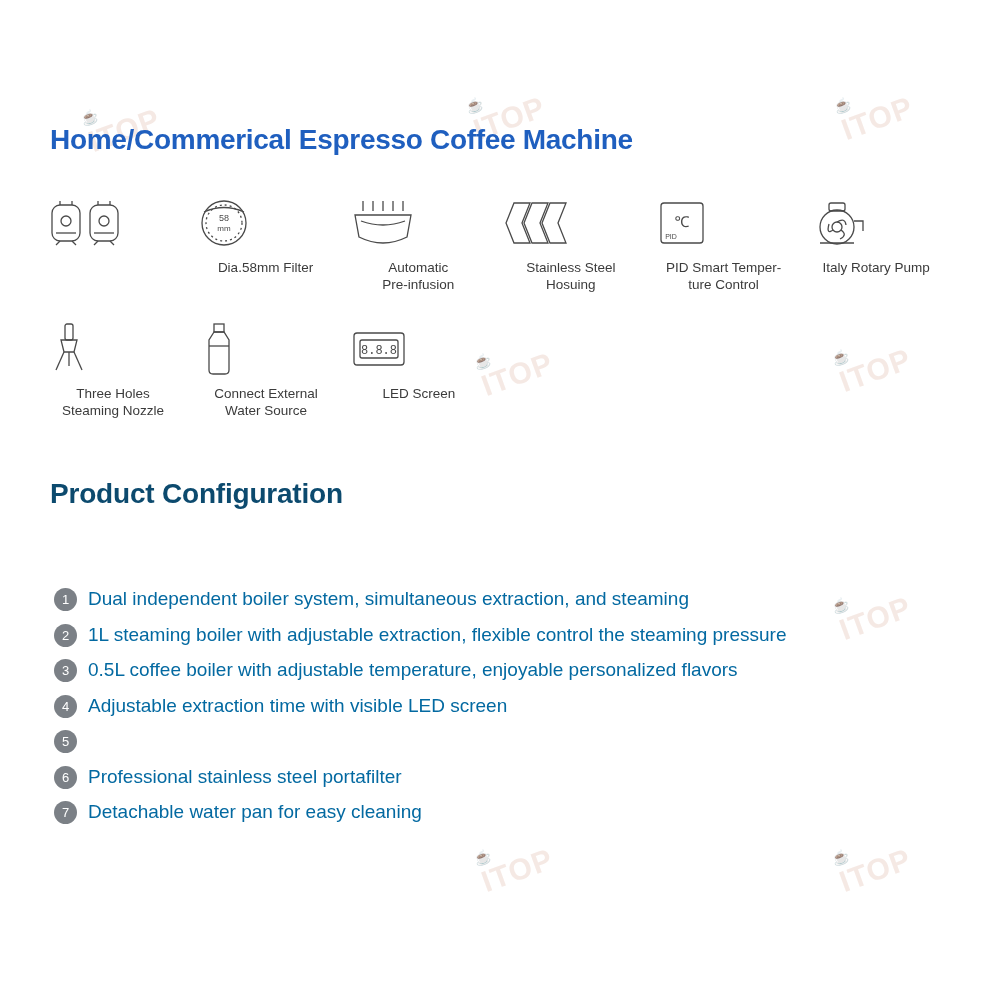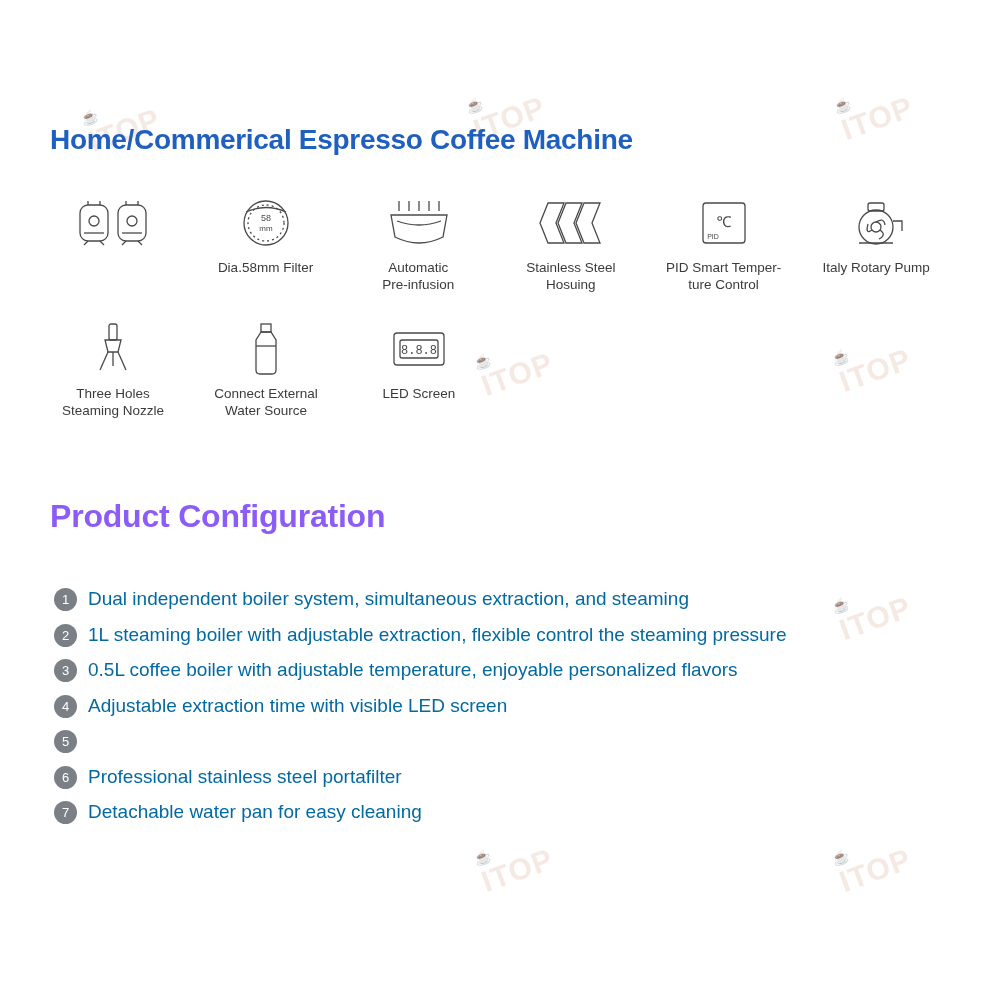--- a/index.html
+++ b/index.html
@@ -44,24 +44,24 @@
     left: 50px;
     top: 124px;
     font-size: 28px;
     font-weight: bold;
     color: #1f5fbf;
     letter-spacing: -.3px;
   }
   .h-section {
     position: absolute;
     left: 50px;
-    top: 498px;
-    font-size: 32px;
+    top: 478px;
+    font-size: 28px;
     font-weight: bold;
-    color: #8b5cf6;
+    color: #0c4a6e;
     letter-spacing: -.2px;
   }
 
   
   .features {
     position: absolute;
     left: 42px;
     top: 196px;
     width: 916px;
   }
@@ -72,21 +72,21 @@
   .frow.row2 { margin-top: 28px; }
   .fitem {
     width: 142px;
     margin-right: 11px;
     text-align: center;
   }
   .ficon {
     height: 56px;
     display: flex;
     align-items: center;
-    justify-content: center;
+    justify-content: flex-start;
   }
   .flabel {
     margin-top: 8px;
     font-size: 13.5px;
     line-height: 1.25;
     color: #3b3b3b;
     white-space: pre-line;
   }
 
   

